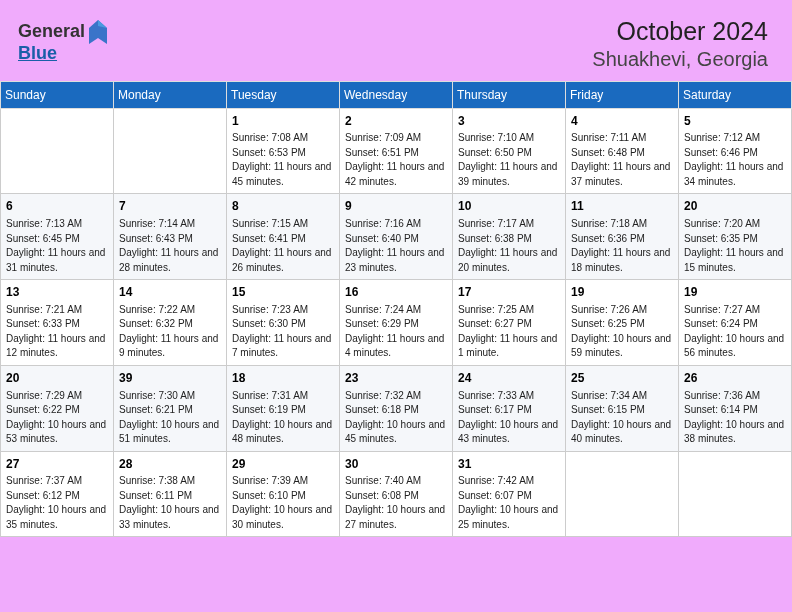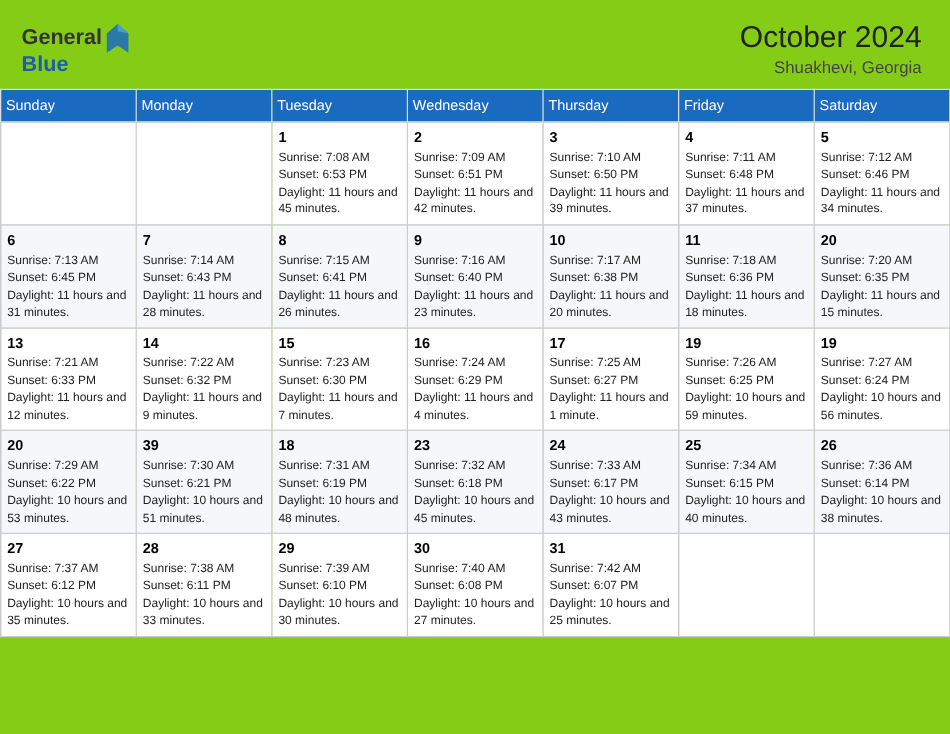--- a/index.html
+++ b/index.html
@@ -6,57 +6,57 @@
     body {
       font-family: Arial, sans-serif;
       background: #fff;
       width: 792px;
       min-height: 612px;
       padding: 0;
     }
     .page {
       width: 792px;
       min-height: 612px;
-      background: #84cc16;
+      background: #f0abfc;
       padding: 0;
     }
     .header {
       display: flex;
       justify-content: space-between;
       align-items: flex-start;
       padding: 18px 24px 10px 18px;
     }
     .logo {
       display: flex;
       align-items: center;
       gap: 0;
     }
     .logo-text {
       font-size: 18px;
       font-weight: bold;
       line-height: 1.1;
     }
     .logo-general { color: #333; }
-    .logo-blue { color: #1a5fa8; }
+    .logo-blue { color: #1a5fa8; text-decoration: underline; }
     .logo-icon {
       width: 22px;
       height: 28px;
       margin-left: 2px;
     }
     .title-block {
       text-align: right;
     }
     .month-year {
       font-size: 25px;
       font-weight: normal;
       color: #222;
       line-height: 1.1;
     }
     .location {
-      font-size: 14px;
+      font-size: 20px;
       color: #444;
       margin-top: 2px;
     }
     .calendar {
       width: 100%;
       border-collapse: collapse;
       margin: 0;
       font-size: 11px;
     }
     .calendar th {

